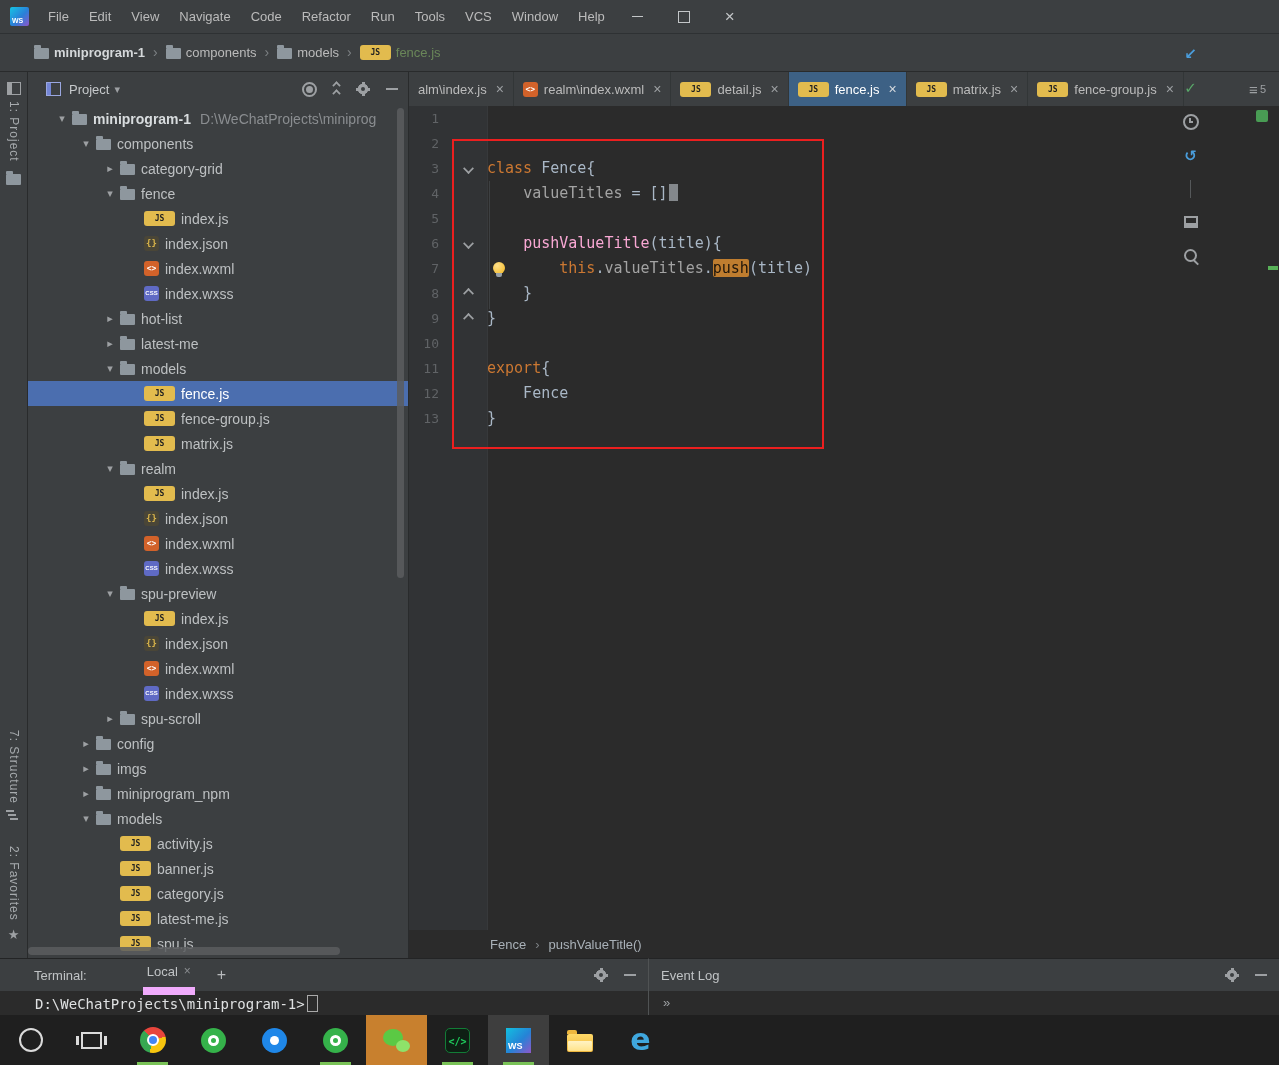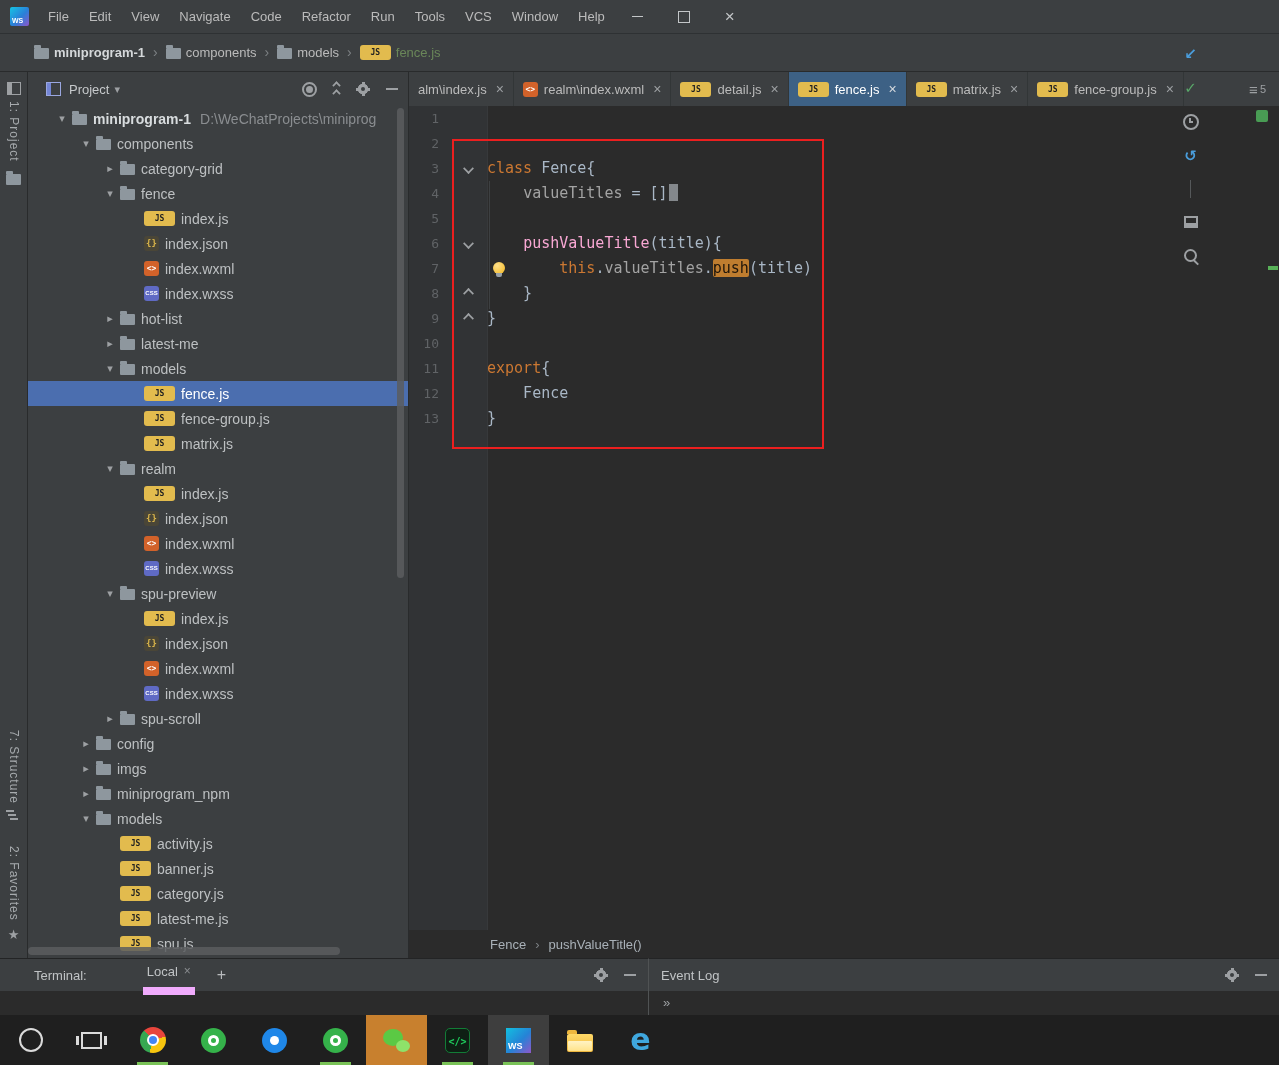--- a/index.html
+++ b/index.html
@@ -630,20 +630,23 @@
     <div class="tterm-tab">
       <span>Local</span>
       <span class="tclose">×</span>
     </div>
     <span class="tplus">+</span>
     <div class="bp-icons">
       <div class="gear"></div>
       <div class="hide-ic"></div>
     </div>
   </div>
+  <div class="term-content">
+    <span>D:\WeChatProjects\miniprogram-1&gt;</span><span class="term-cursor"></span>
+  </div>
 </div>
 
 <div id="eventlog">
   <div class="bp-header">
     <span class="bp-title">Event Log</span>
     <div class="bp-icons">
       <div class="gear"></div>
       <div class="hide-ic"></div>
     </div>
   </div>

